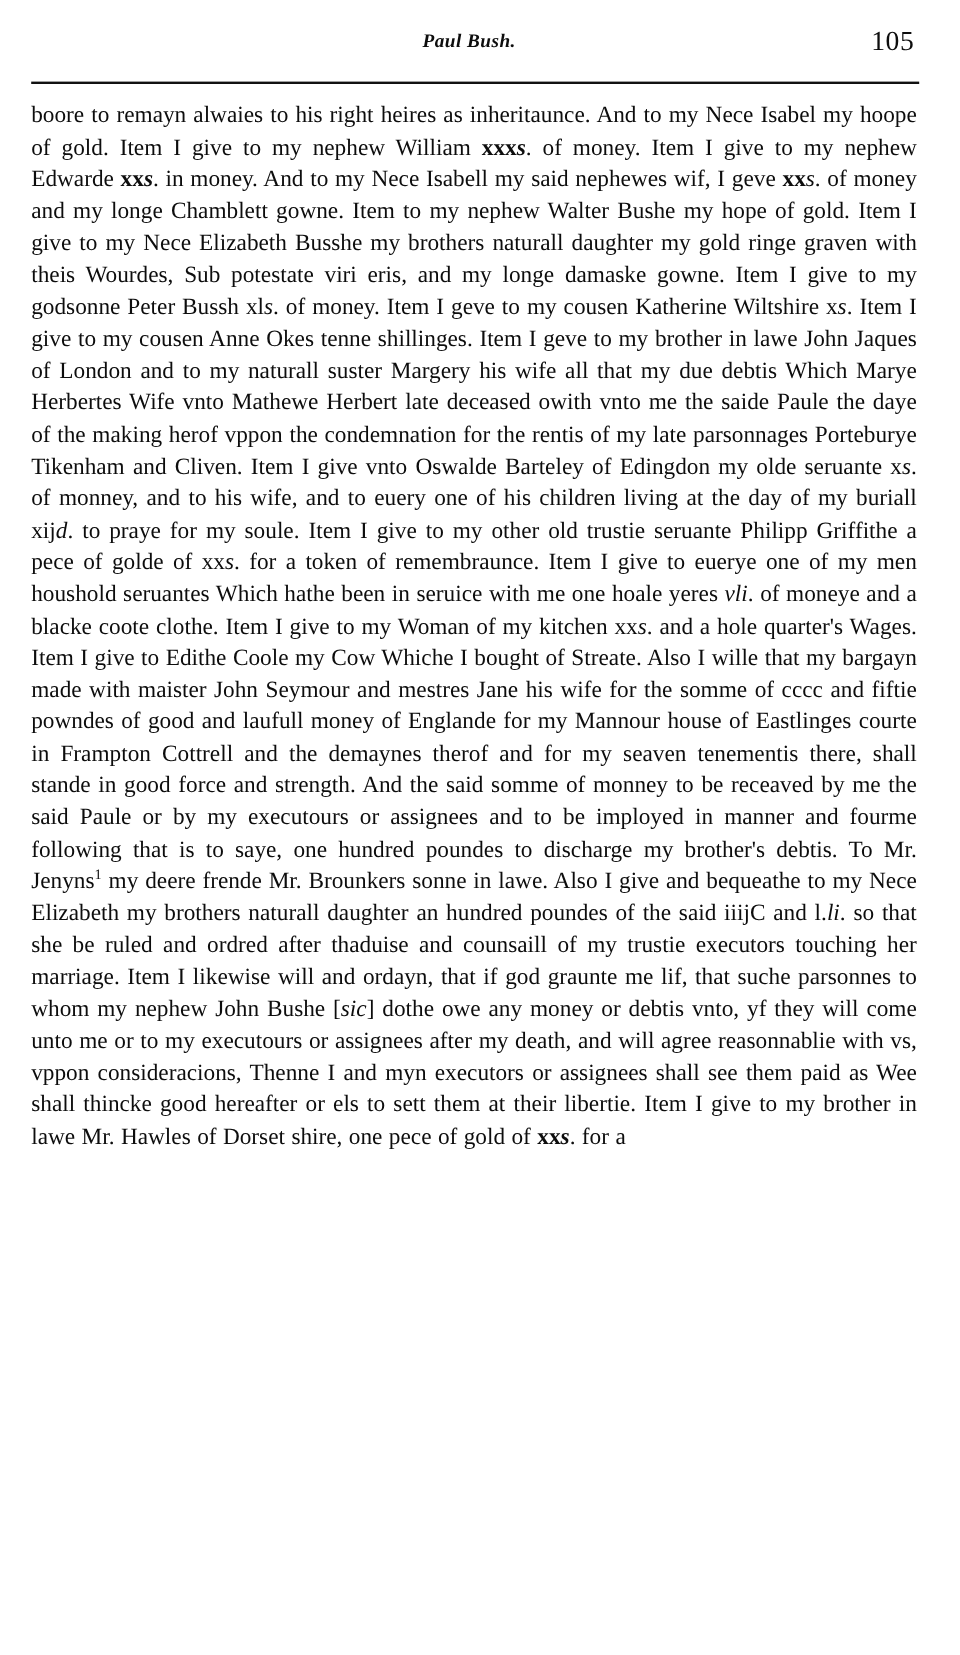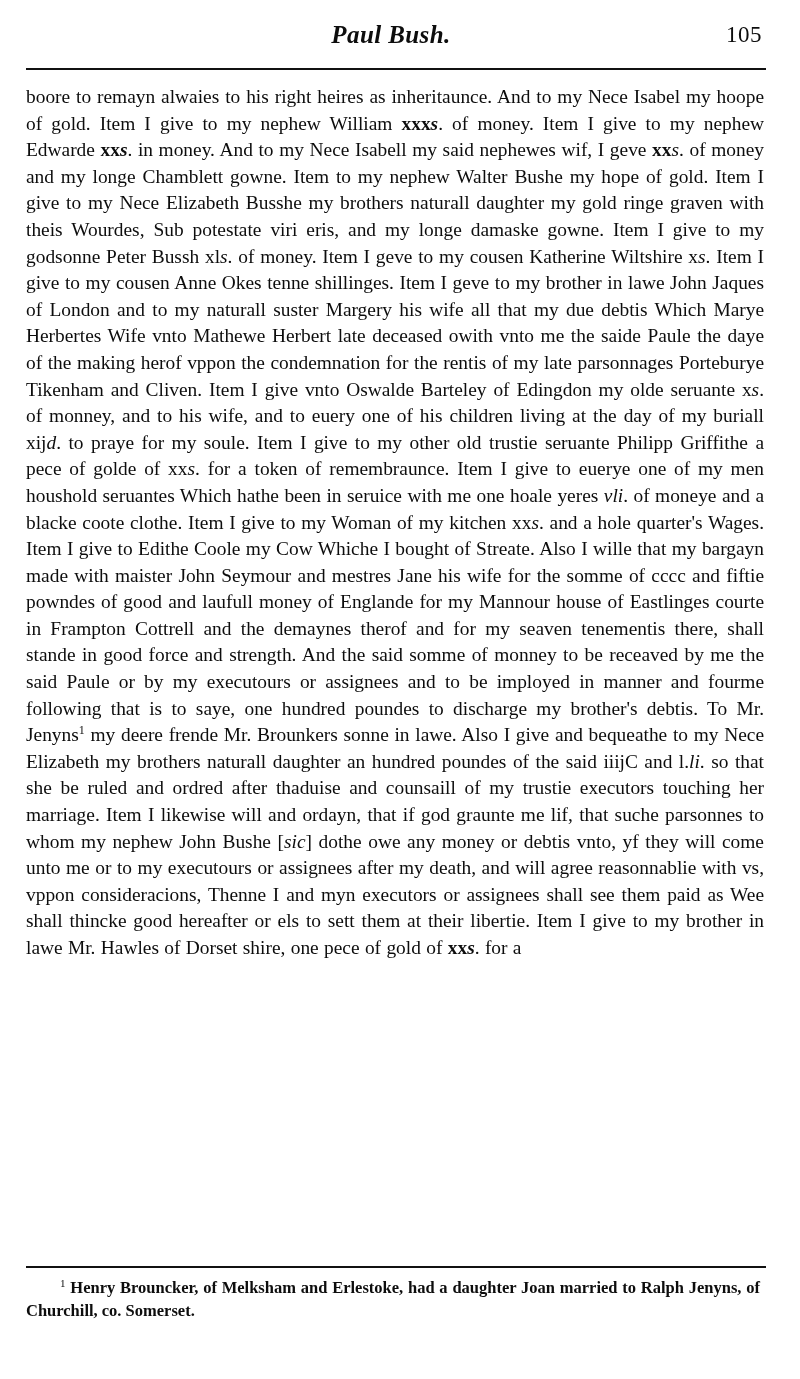--- a/index.html
+++ b/index.html
@@ -23,21 +23,21 @@
     position: relative;
   }
   .header {
     position: relative;
     height: 44px;
   }
   .running-title {
     text-align: center;
     font-style: italic;
     font-weight: bold;
-    font-size: 25px;
+    font-size: 16px;
     letter-spacing: 0.4px;
     line-height: 34px;
     padding-right: 10px;
   }
   .folio {
     position: absolute;
     right: 8px;
     top: 4px;
     font-size: 23px;
     font-weight: normal;
@@ -146,18 +146,14 @@
     executors touching her marriage. Item I likewise will and ordayn,
     that if god graunte me lif, that suche parsonnes to whom my nephew
     John Bushe [<span class="it">sic</span>] dothe owe any money or debtis vnto, yf they will
     come unto me or to my executours or assignees after my death, and
     will agree reasonnablie with vs, vppon consideracions, Thenne I and
     myn executors or assignees shall see them paid as Wee shall thincke
     good hereafter or els to sett them at their libertie. Item I give to my
     brother in lawe Mr. Hawles of Dorset shire, one pece of gold of <span class="bd">xx</span><span class="bd it">s</span>. for a</p>
   </div>
 
-  <div class="foot-wrap">
-    <hr class="rule bottom">
-    <div class="footnote"><span class="findent"></span><sup>1</sup> <span>Henry Brouncker, of Melksham and Erlestoke, had a daughter Joan married to Ralph Jenyns, of Churchill, co. Somerset.</span></div>
-  </div>
 
 </div>
 
 </body></html>

